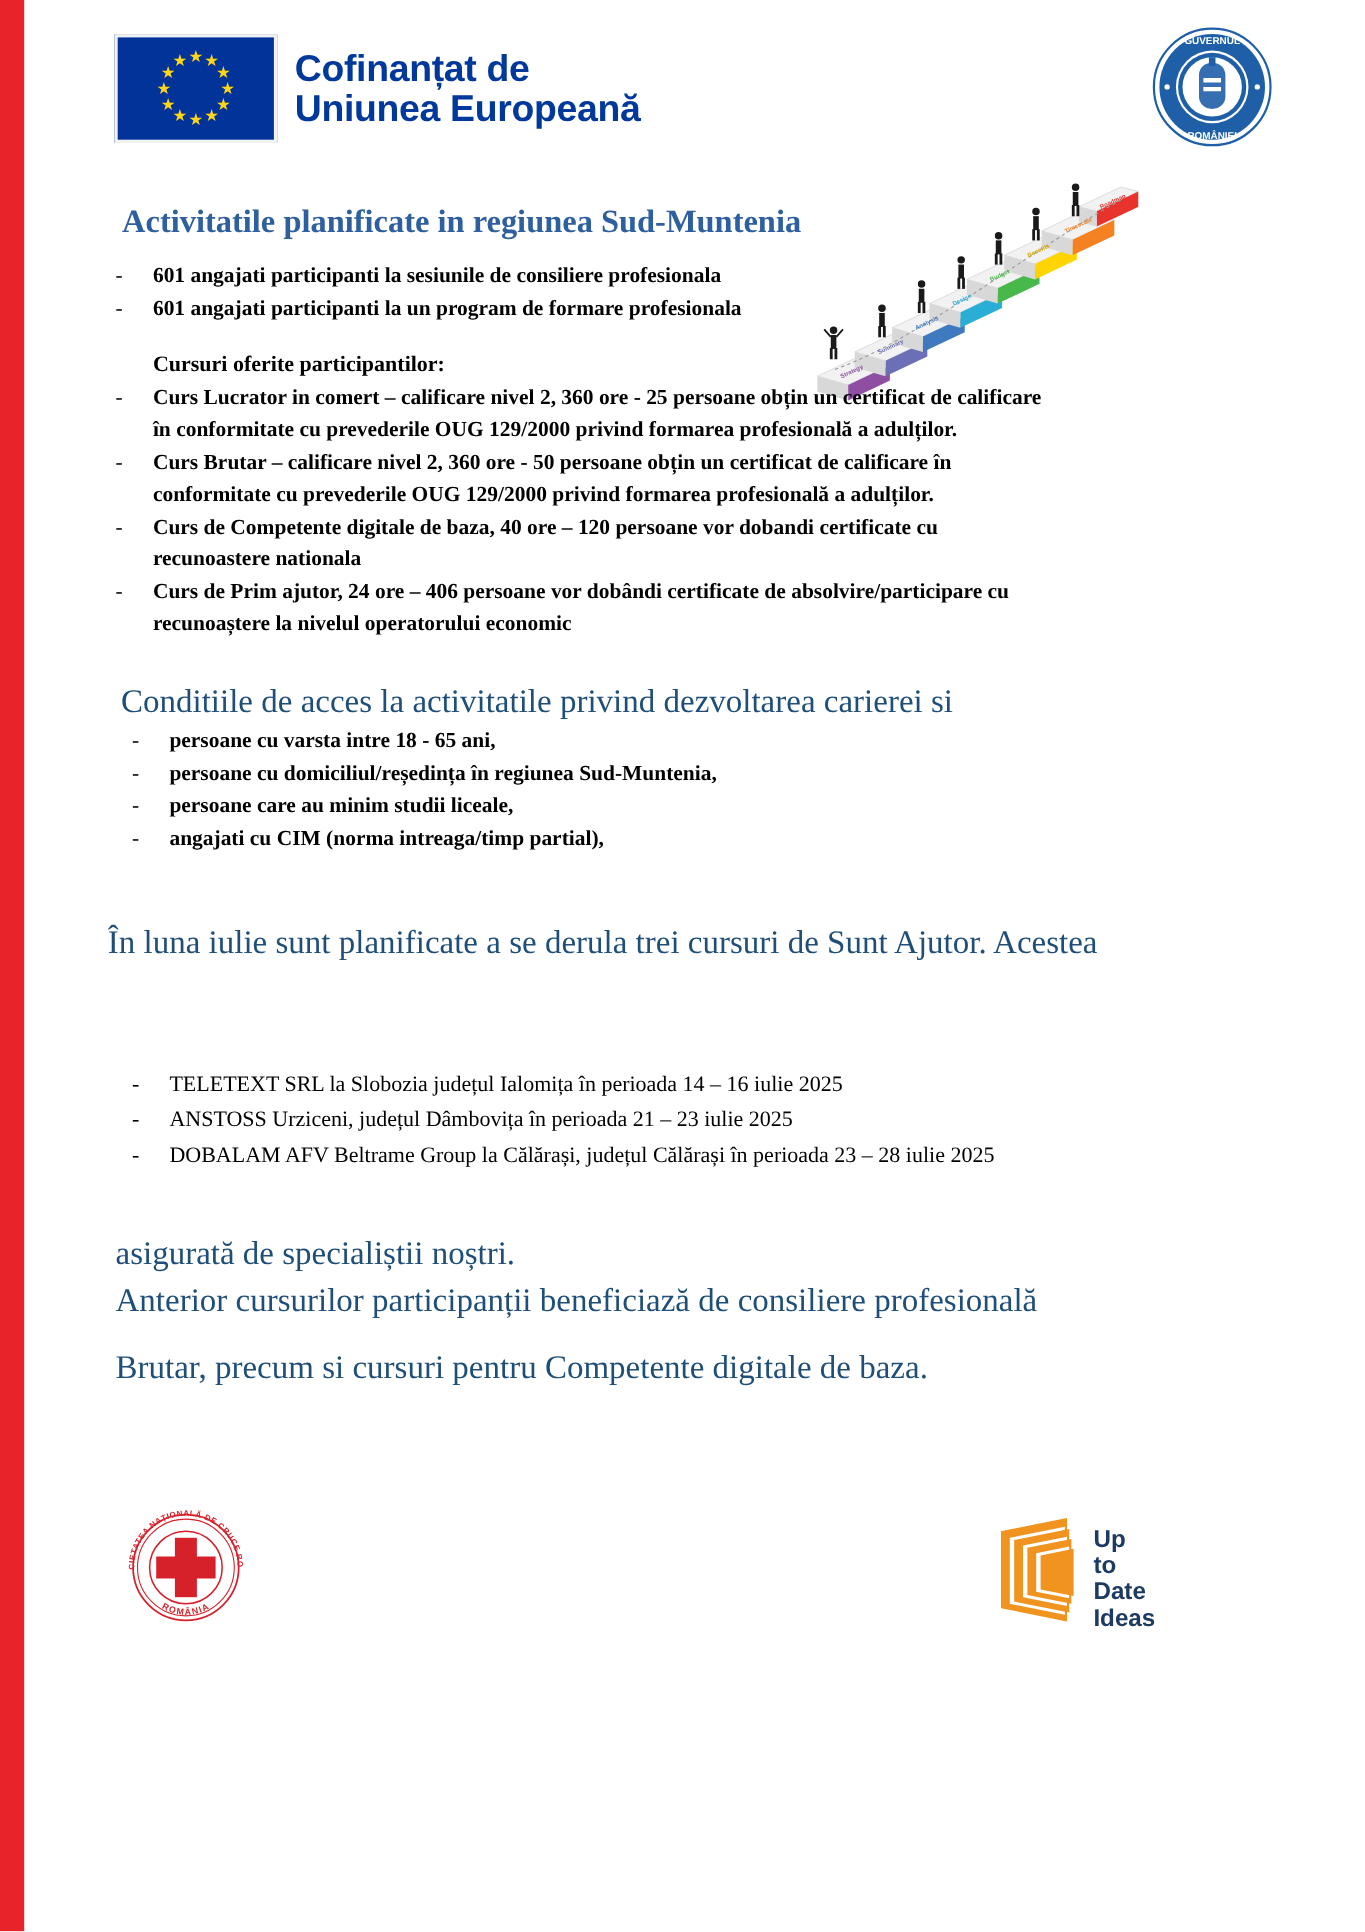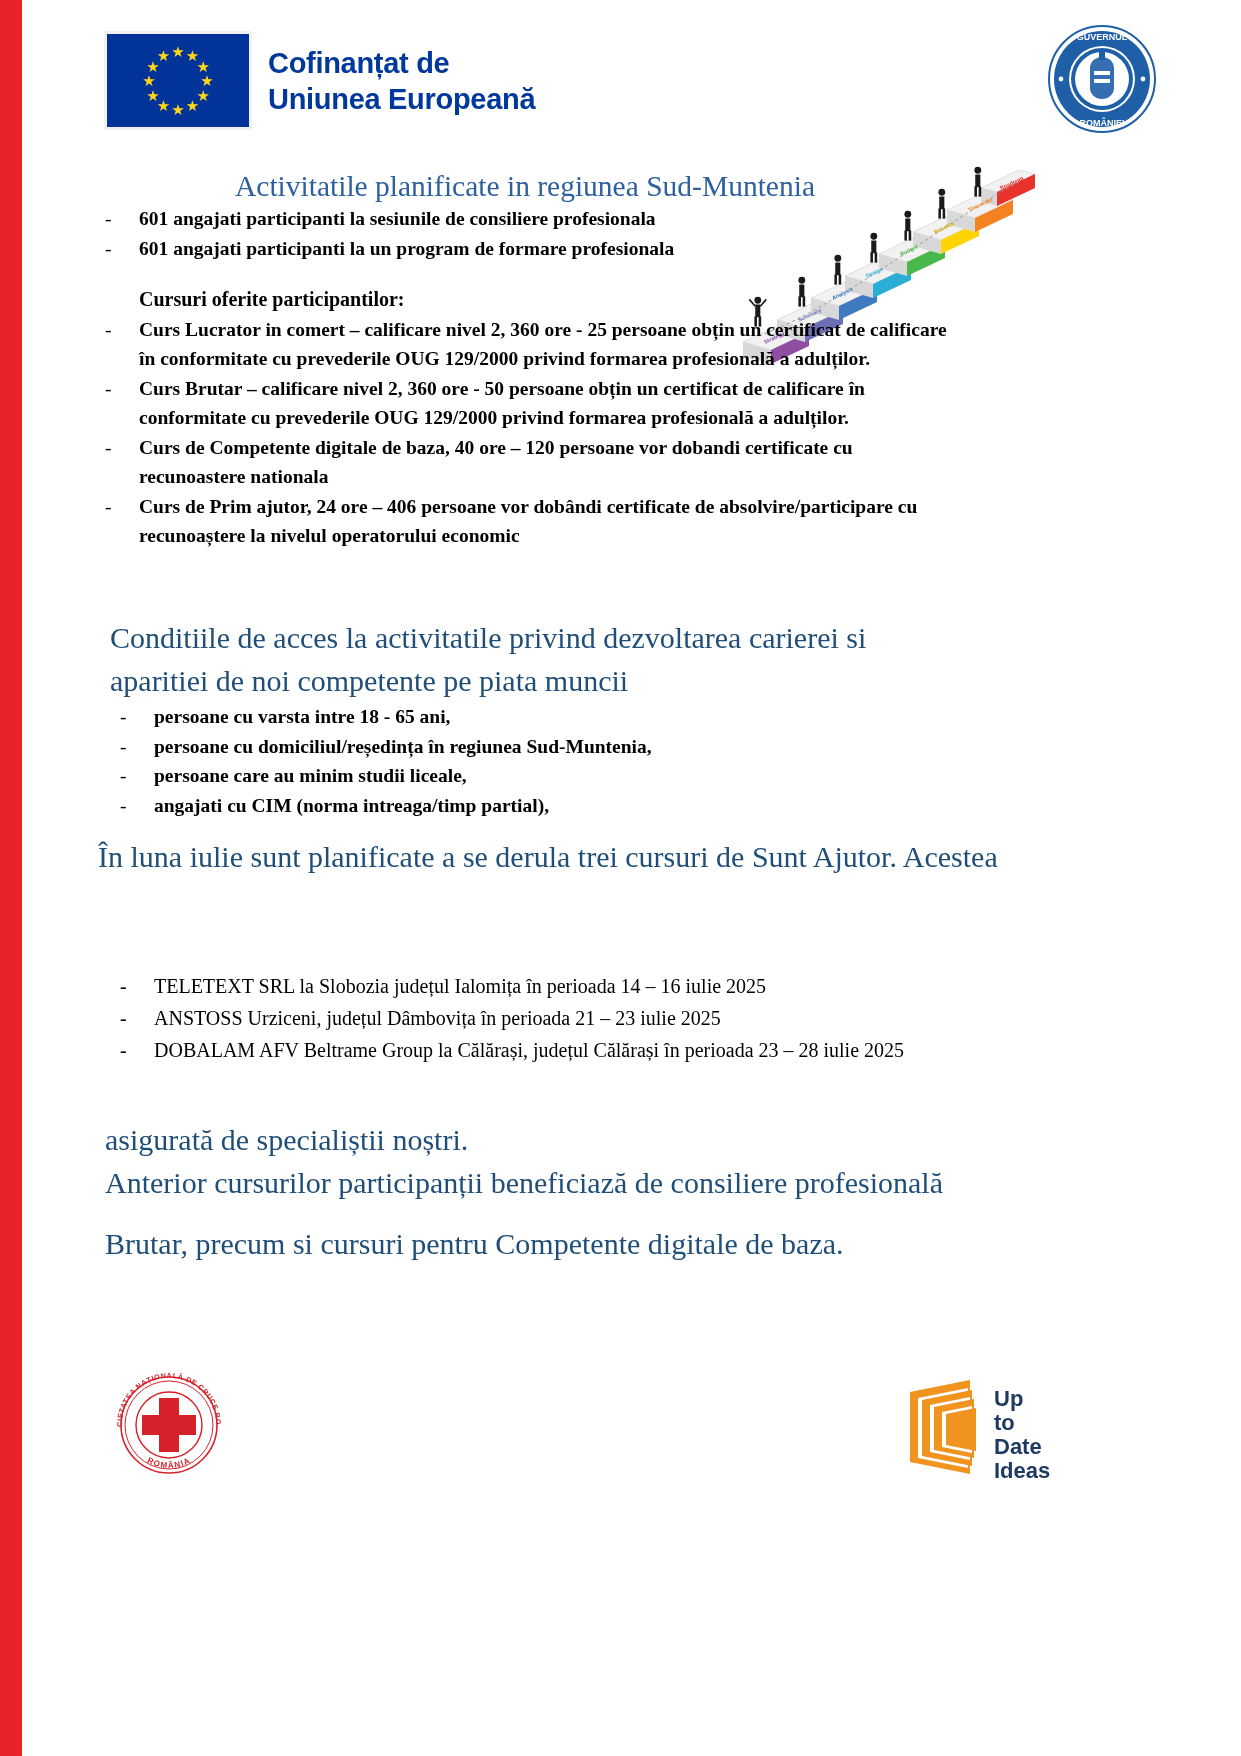--- a/index.html
+++ b/index.html
@@ -57,42 +57,41 @@
     line-height: 15px;
     width: 15px;
     height: 15px;
     text-align: center;
   }
   .eu-text {
     margin-left: 16px;
     color: #00389c;
     font-family: "Liberation Sans", sans-serif;
     font-weight: bold;
-    font-size: 29px;
+    font-size: 34px;
     line-height: 36px;
     letter-spacing: -0.3px;
   }
 
   
   .gov-seal {
     position: absolute;
     left: 1047px;
     top: 24px;
     width: 110px;
     height: 110px;
   }
   .gov-seal svg { display:block; }
   .h-blue {
     color: #2e5f9e;
     font-size: 29.5px;
     line-height: 36px;
-    font-weight: normal;
-    margin: 0;
+    font-weight: bold;
+    margin: 16px;
     font-family: "Liberation Serif", serif;
-    text-align: center;
   }
   .h-blue-dark {
     color: #1f4e79;
     font-size: 30px;
     line-height: 43px;
     font-weight: normal;
     margin: 0;
     font-family: "Liberation Serif", serif;
   }
   ul.bl {
@@ -367,21 +366,20 @@
       </li>
       <li>
         <span class="dash">-</span>
         <span class="cont">Curs de Prim ajutor, 24 ore – 406 persoane vor dobândi certificate de absolvire/participare cu recunoaștere la nivelul operatorului economic</span>
       </li>
     </ul>
   </div>
 
   <div id="sec-conditions">
     <h2 class="h-blue-dark">Conditiile de acces la activitatile privind dezvoltarea carierei si</h2>
-    <h2 class="h-blue-dark">aparitiei de noi competente pe piata muncii</h2>
     <ul class="bl">
       <li>
         <span class="dash">-</span>
         <span class="cont">persoane cu varsta intre 18 - 65 ani,</span>
       </li>
       <li>
         <span class="dash">-</span>
         <span class="cont">persoane cu domiciliul/reședința în regiunea Sud-Muntenia,</span>
       </li>
       <li>

